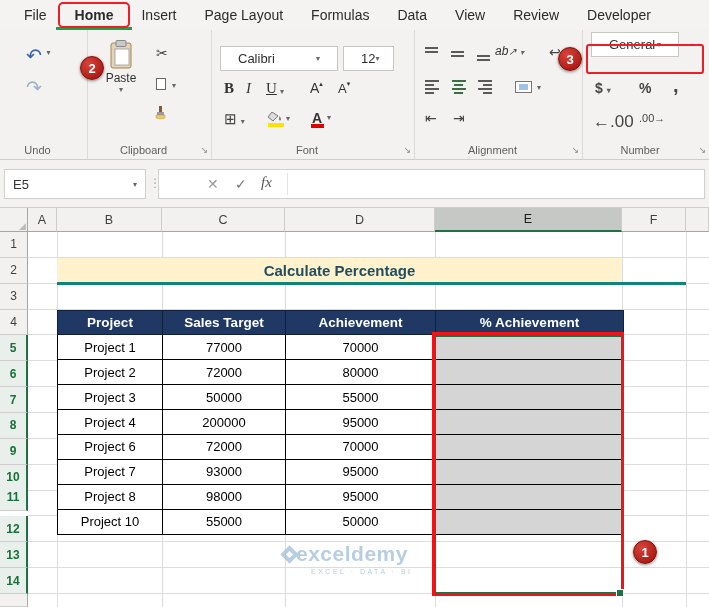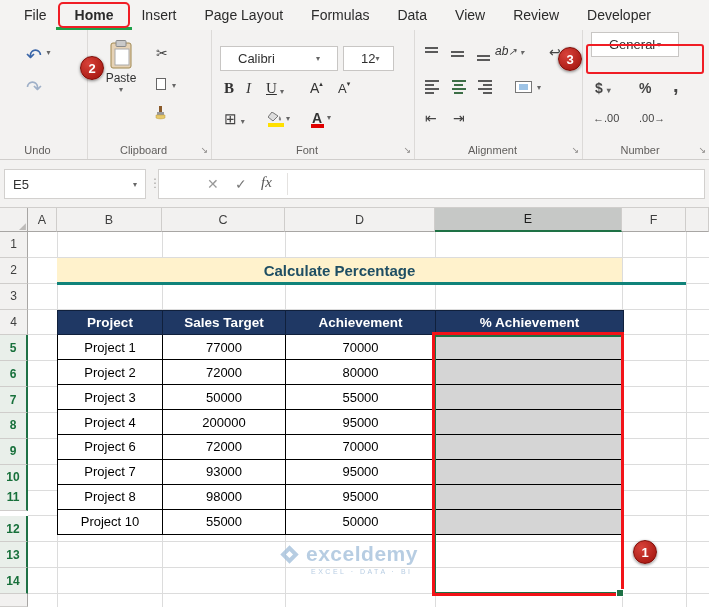--- a/index.html
+++ b/index.html
@@ -99,21 +99,21 @@
   .xtable td.sel { background:#d5d5d5; }
 
   .sel-green { position:absolute; left:434px; top:127px; width:189px; height:259px;
                border:2px solid #1e7145; pointer-events:none; }
   .red-range { position:absolute; left:432px; top:124px; width:192px; height:264px;
                border:3px solid #f21318; pointer-events:none; }
   .fill-handle { position:absolute; left:616px; top:381px; width:8px; height:8px;
                  background:#1e7145; border:1px solid #fff; }
 
   .watermark { position:absolute; left:283px; top:334px; opacity:.8; pointer-events:none; }
-  .wm-row { display:flex; align-items:center; gap:10px; }
+  .wm-row { display:flex; align-items:center; }
   .wm-logo { width:13px; height:13px; border:4px solid #a6c1dc; transform:rotate(45deg); }
   .wm-text { font-size:21px; font-weight:bold; color:#a6c1dc; letter-spacing:.5px; }
   .wm-tag { margin-top:2px; margin-left:28px; font-size:7px; letter-spacing:2.5px; color:#a6c1dc; }
 
   
   .badge { position:absolute; width:24px; height:24px; border-radius:50%;
            background:radial-gradient(circle at 35% 30%, #d8423a, #9d1009);
            border:1px solid #7d0d08; color:#fff; font-size:13px; font-weight:bold;
            display:flex; align-items:center; justify-content:center;
            box-shadow:0 1px 3px rgba(0,0,0,.45); z-index:30; }
@@ -259,21 +259,21 @@
       <div class="abs" style="left:12px;top:50px;font-size:14px;font-weight:bold">
         <span class="glyph">$</span>
         <span class="dd">▾</span>
       </div>
       <div class="abs" style="left:56px;top:50px;font-size:14px;font-weight:bold">
         <span class="glyph">%</span>
       </div>
       <div class="abs" style="left:90px;top:44px;font-size:20px;font-weight:bold">
         <span class="glyph">,</span>
       </div>
-      <div class="abs" style="left:10px;top:82px;font-size:11px">
+      <div class="abs" style="left:10px;top:82px;font-size:17px">
         <span class="glyph">←.00</span>
       </div>
       <div class="abs" style="left:56px;top:82px;font-size:11px">
         <span class="glyph">.00→</span>
       </div>
       <div class="glabel">Number</div>
       <div class="launcher">↘</div>
     </div>
   </div>
 

